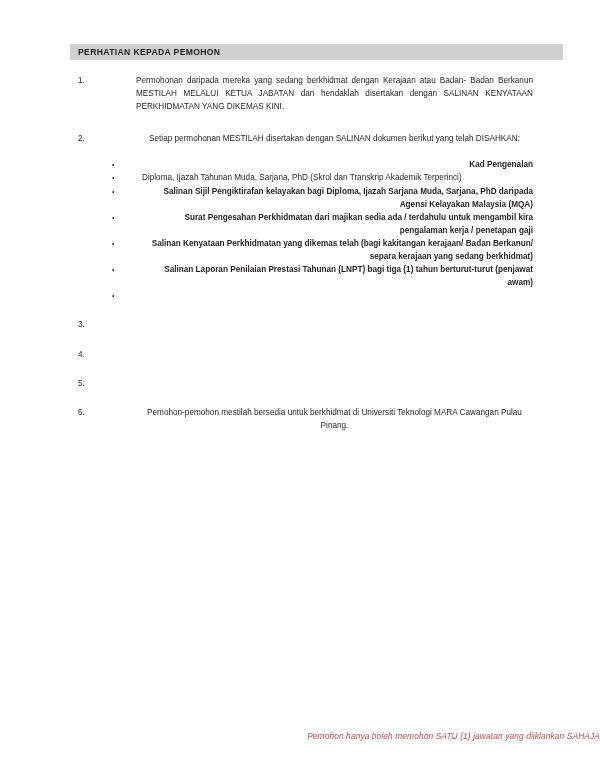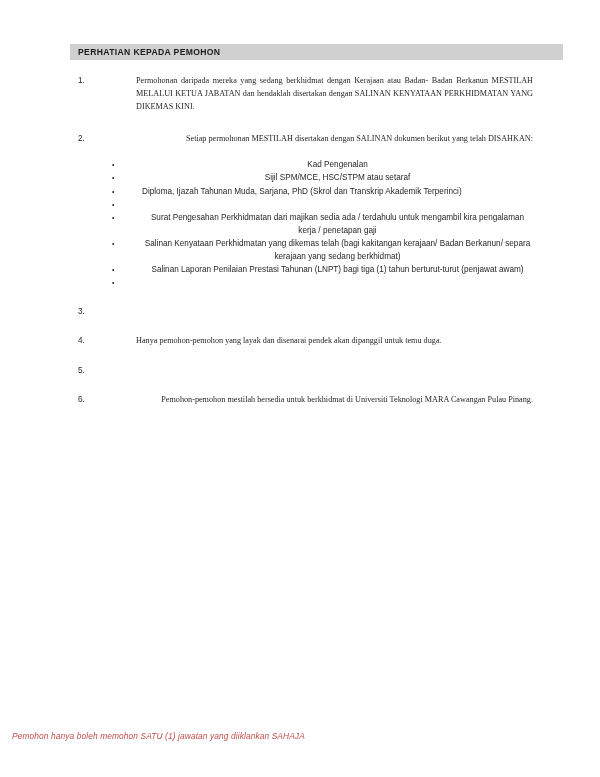--- a/index.html
+++ b/index.html
@@ -62,24 +62,23 @@
   .num-item .marker {
     width: 66px;
     flex: 0 0 66px;
     box-sizing: border-box;
     padding-left: 8px;
   }
   .num-item .body {
     flex: 1 1 auto;
     text-align: justify;
     text-justify: inter-word;
-    font-family: Liberation Serif, serif;
   }
   .num-item .body.nojust {
-    text-align: right;
+    text-align: center;
   }
   .gap-lg { height: 16px; }
   .gap-xl { height: 19px; }
 
   
   .bullets {
     margin-top: 13px;
   }
   .bullet-row {
     display: flex;
@@ -96,30 +95,31 @@
     font-size: 7px;
     line-height: 13.1px;
   }
   .bullet-row .btext {
     flex: 1 1 auto;
     margin-left: 30px;
     text-align: justify;
     text-justify: inter-word;
   }
   .bullet-row .btext.nojust {
-    text-align: center;
+    text-align: right;
+    font-weight: bold;
   }
 
   
   .footer-note {
     position: absolute;
     left: 12px;
     right: 0;
     top: 731px;
-    text-align: left;
+    text-align: right;
     font-size: 8.4px;
     font-style: italic;
     color: #c0504d;
     letter-spacing: 0.1px;
   }
 </style>
 </head>
 <body>
 
 <div class="page">
@@ -142,32 +142,29 @@
       <span class="body nojust">Setiap permohonan MESTILAH disertakan dengan SALINAN dokumen berikut yang telah DISAHKAN:</span>
     </div>
 
     <div class="bullets">
 
       <div class="bullet-row">
         <span class="dot">•</span>
         <span class="btext nojust">Kad Pengenalan</span>
       </div>
 
-      <div class="bullet-row">
-        <span class="dot">•</span>
-        <span class="btext nojust">Sijil SPM/MCE, HSC/STPM atau setaraf</span>
-      </div>
 
       <div class="bullet-row">
         <span class="dot">•</span>
         <span class="btext">Diploma, Ijazah Tahunan Muda, Sarjana, PhD (Skrol dan Transkrip Akademik Terperinci)</span>
       </div>
 
       <div class="bullet-row">
         <span class="dot">•</span>
+        <span class="btext nojust">Salinan Sijil Pengiktirafan kelayakan bagi Diploma, Ijazah Sarjana Muda, Sarjana, PhD daripada Agensi Kelayakan Malaysia (MQA)</span>
       </div>
 
       <div class="bullet-row">
         <span class="dot">•</span>
         <span class="btext nojust">Surat Pengesahan Perkhidmatan dari majikan sedia ada / terdahulu untuk mengambil kira pengalaman kerja / penetapan gaji</span>
       </div>
 
       <div class="bullet-row">
         <span class="dot">•</span>
         <span class="btext nojust">Salinan Kenyataan Perkhidmatan yang dikemas telah (bagi kakitangan kerajaan/ Badan Berkanun/ separa kerajaan yang sedang berkhidmat)</span>
@@ -187,21 +184,20 @@
     <div class="gap-lg"></div>
 
     <div class="num-item">
       <span class="marker">3.</span>
     </div>
 
     <div class="gap-lg"></div>
 
     <div class="num-item">
       <span class="marker">4.</span>
-      <span class="body">Hanya pemohon-pemohon yang layak dan disenarai pendek akan dipanggil untuk temu duga.</span>
     </div>
 
     <div class="gap-lg"></div>
 
     <div class="num-item">
       <span class="marker">5.</span>
     </div>
 
     <div class="gap-lg"></div>
 

